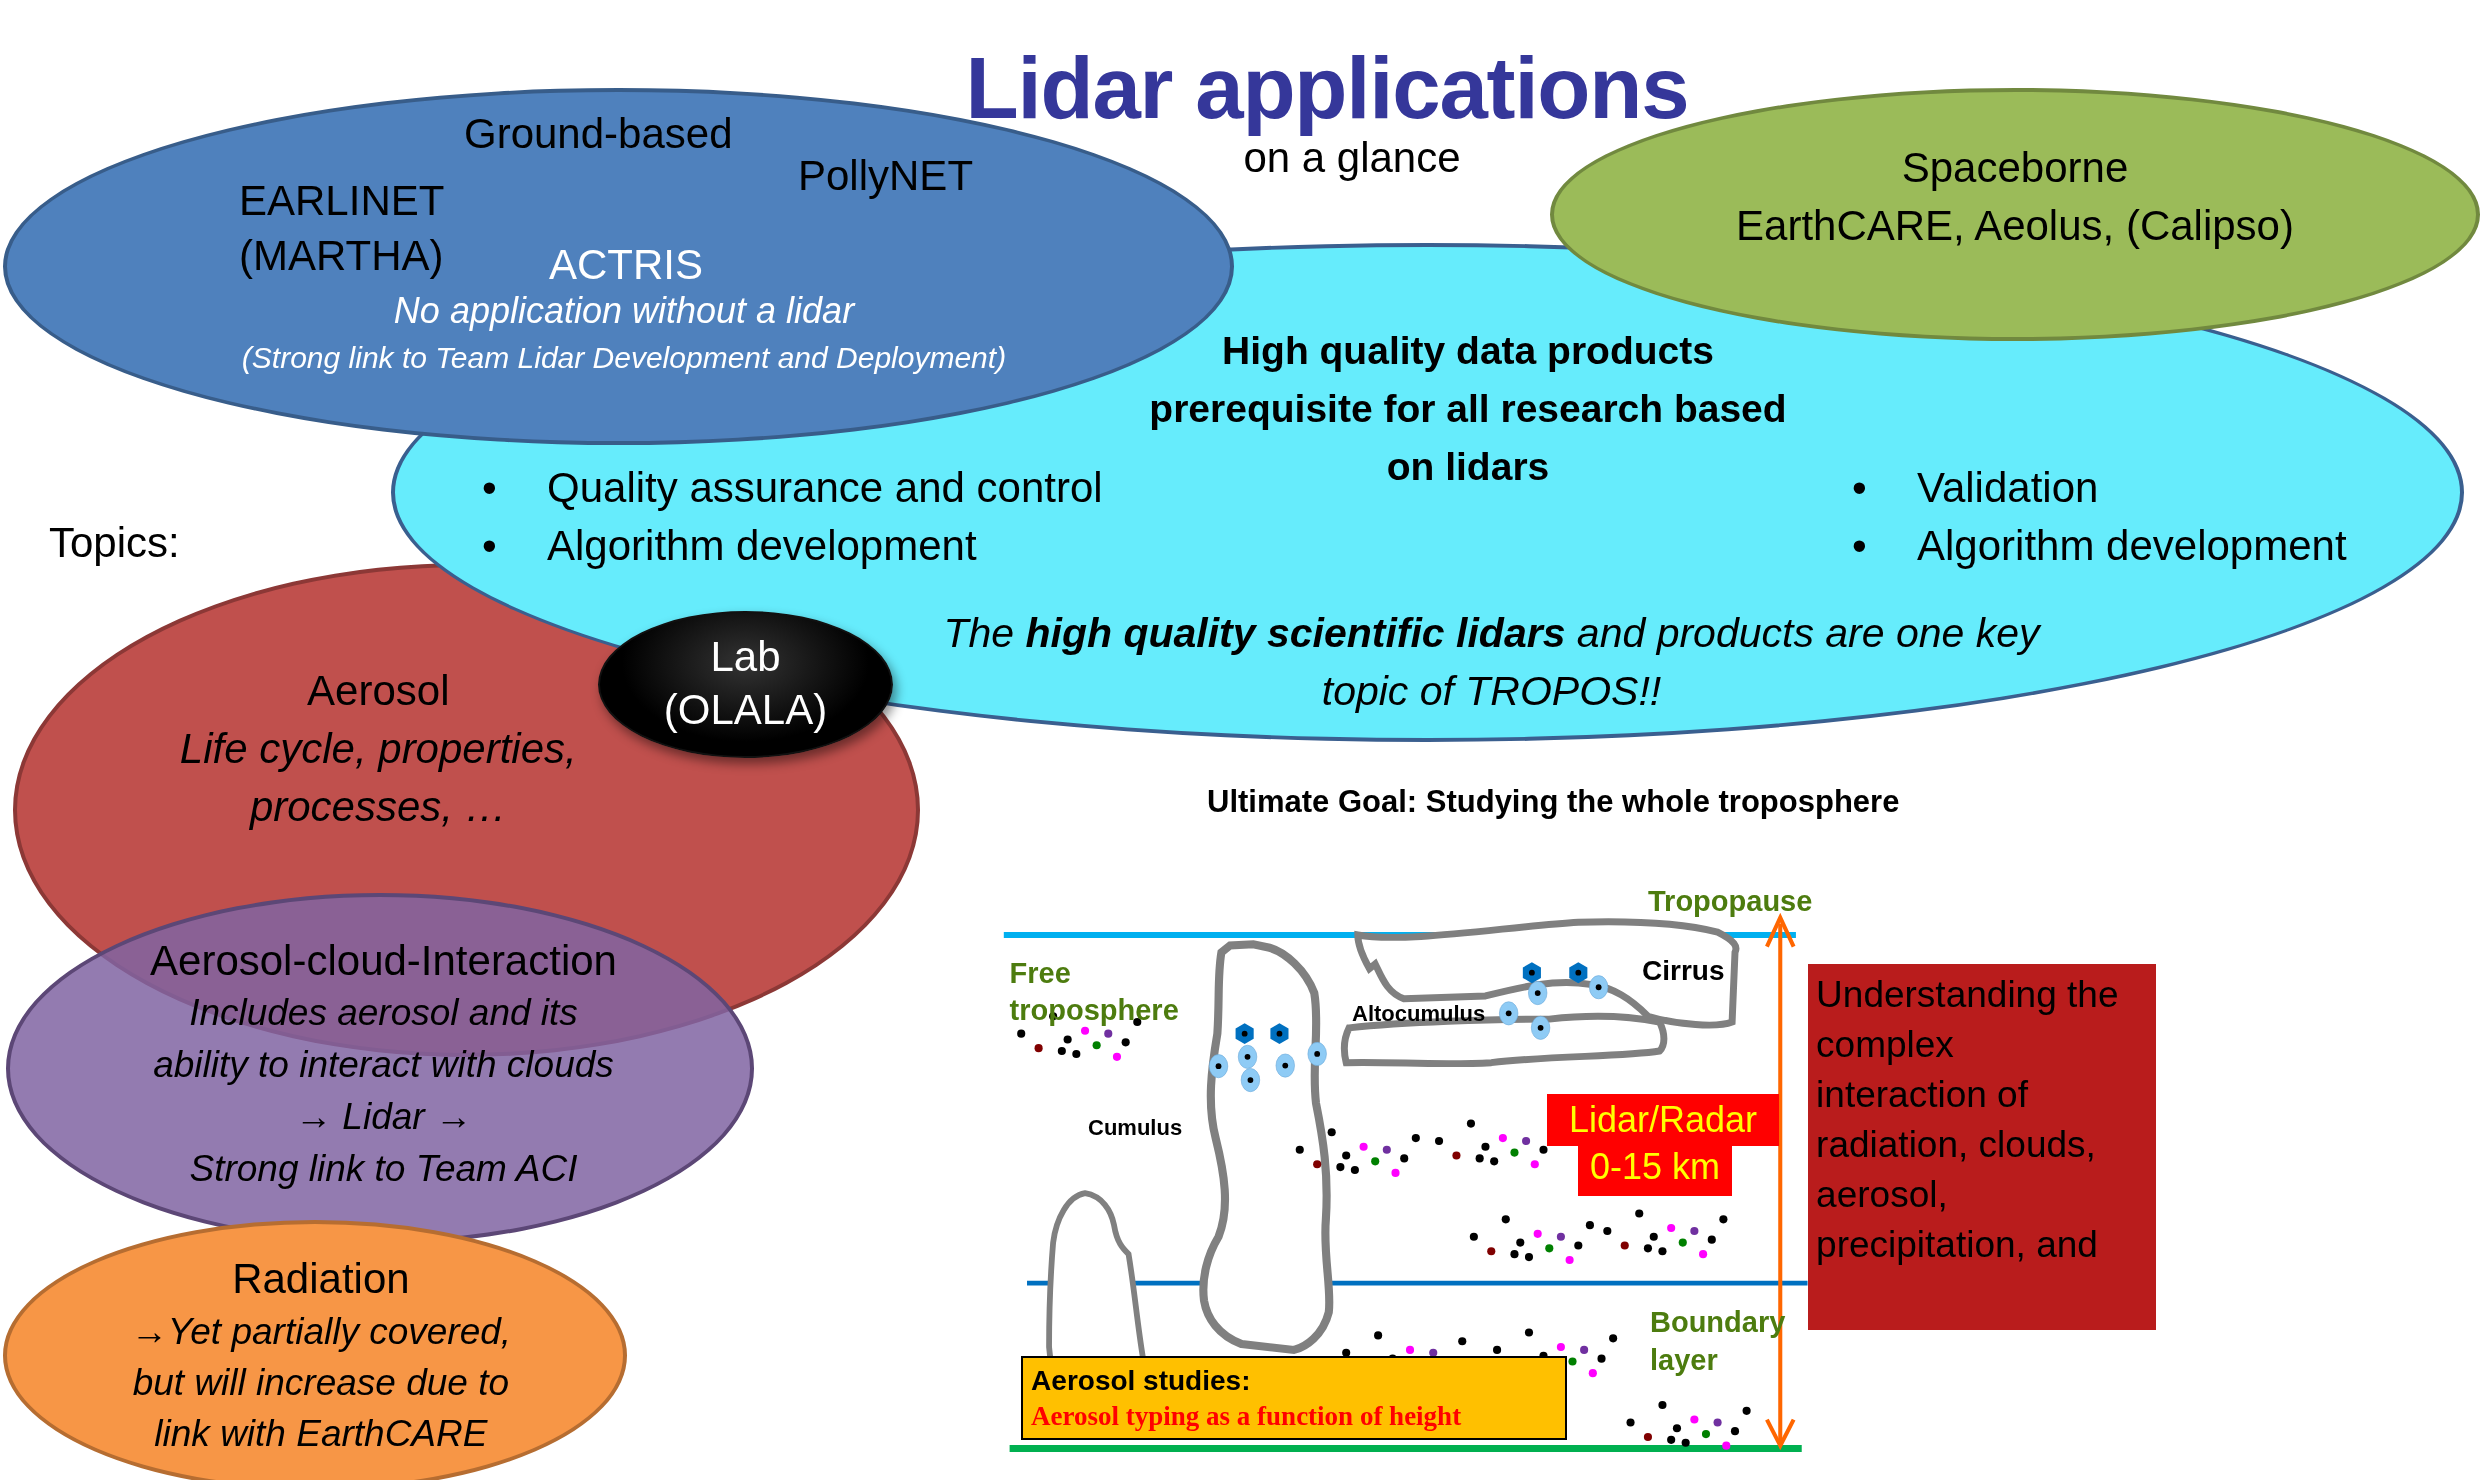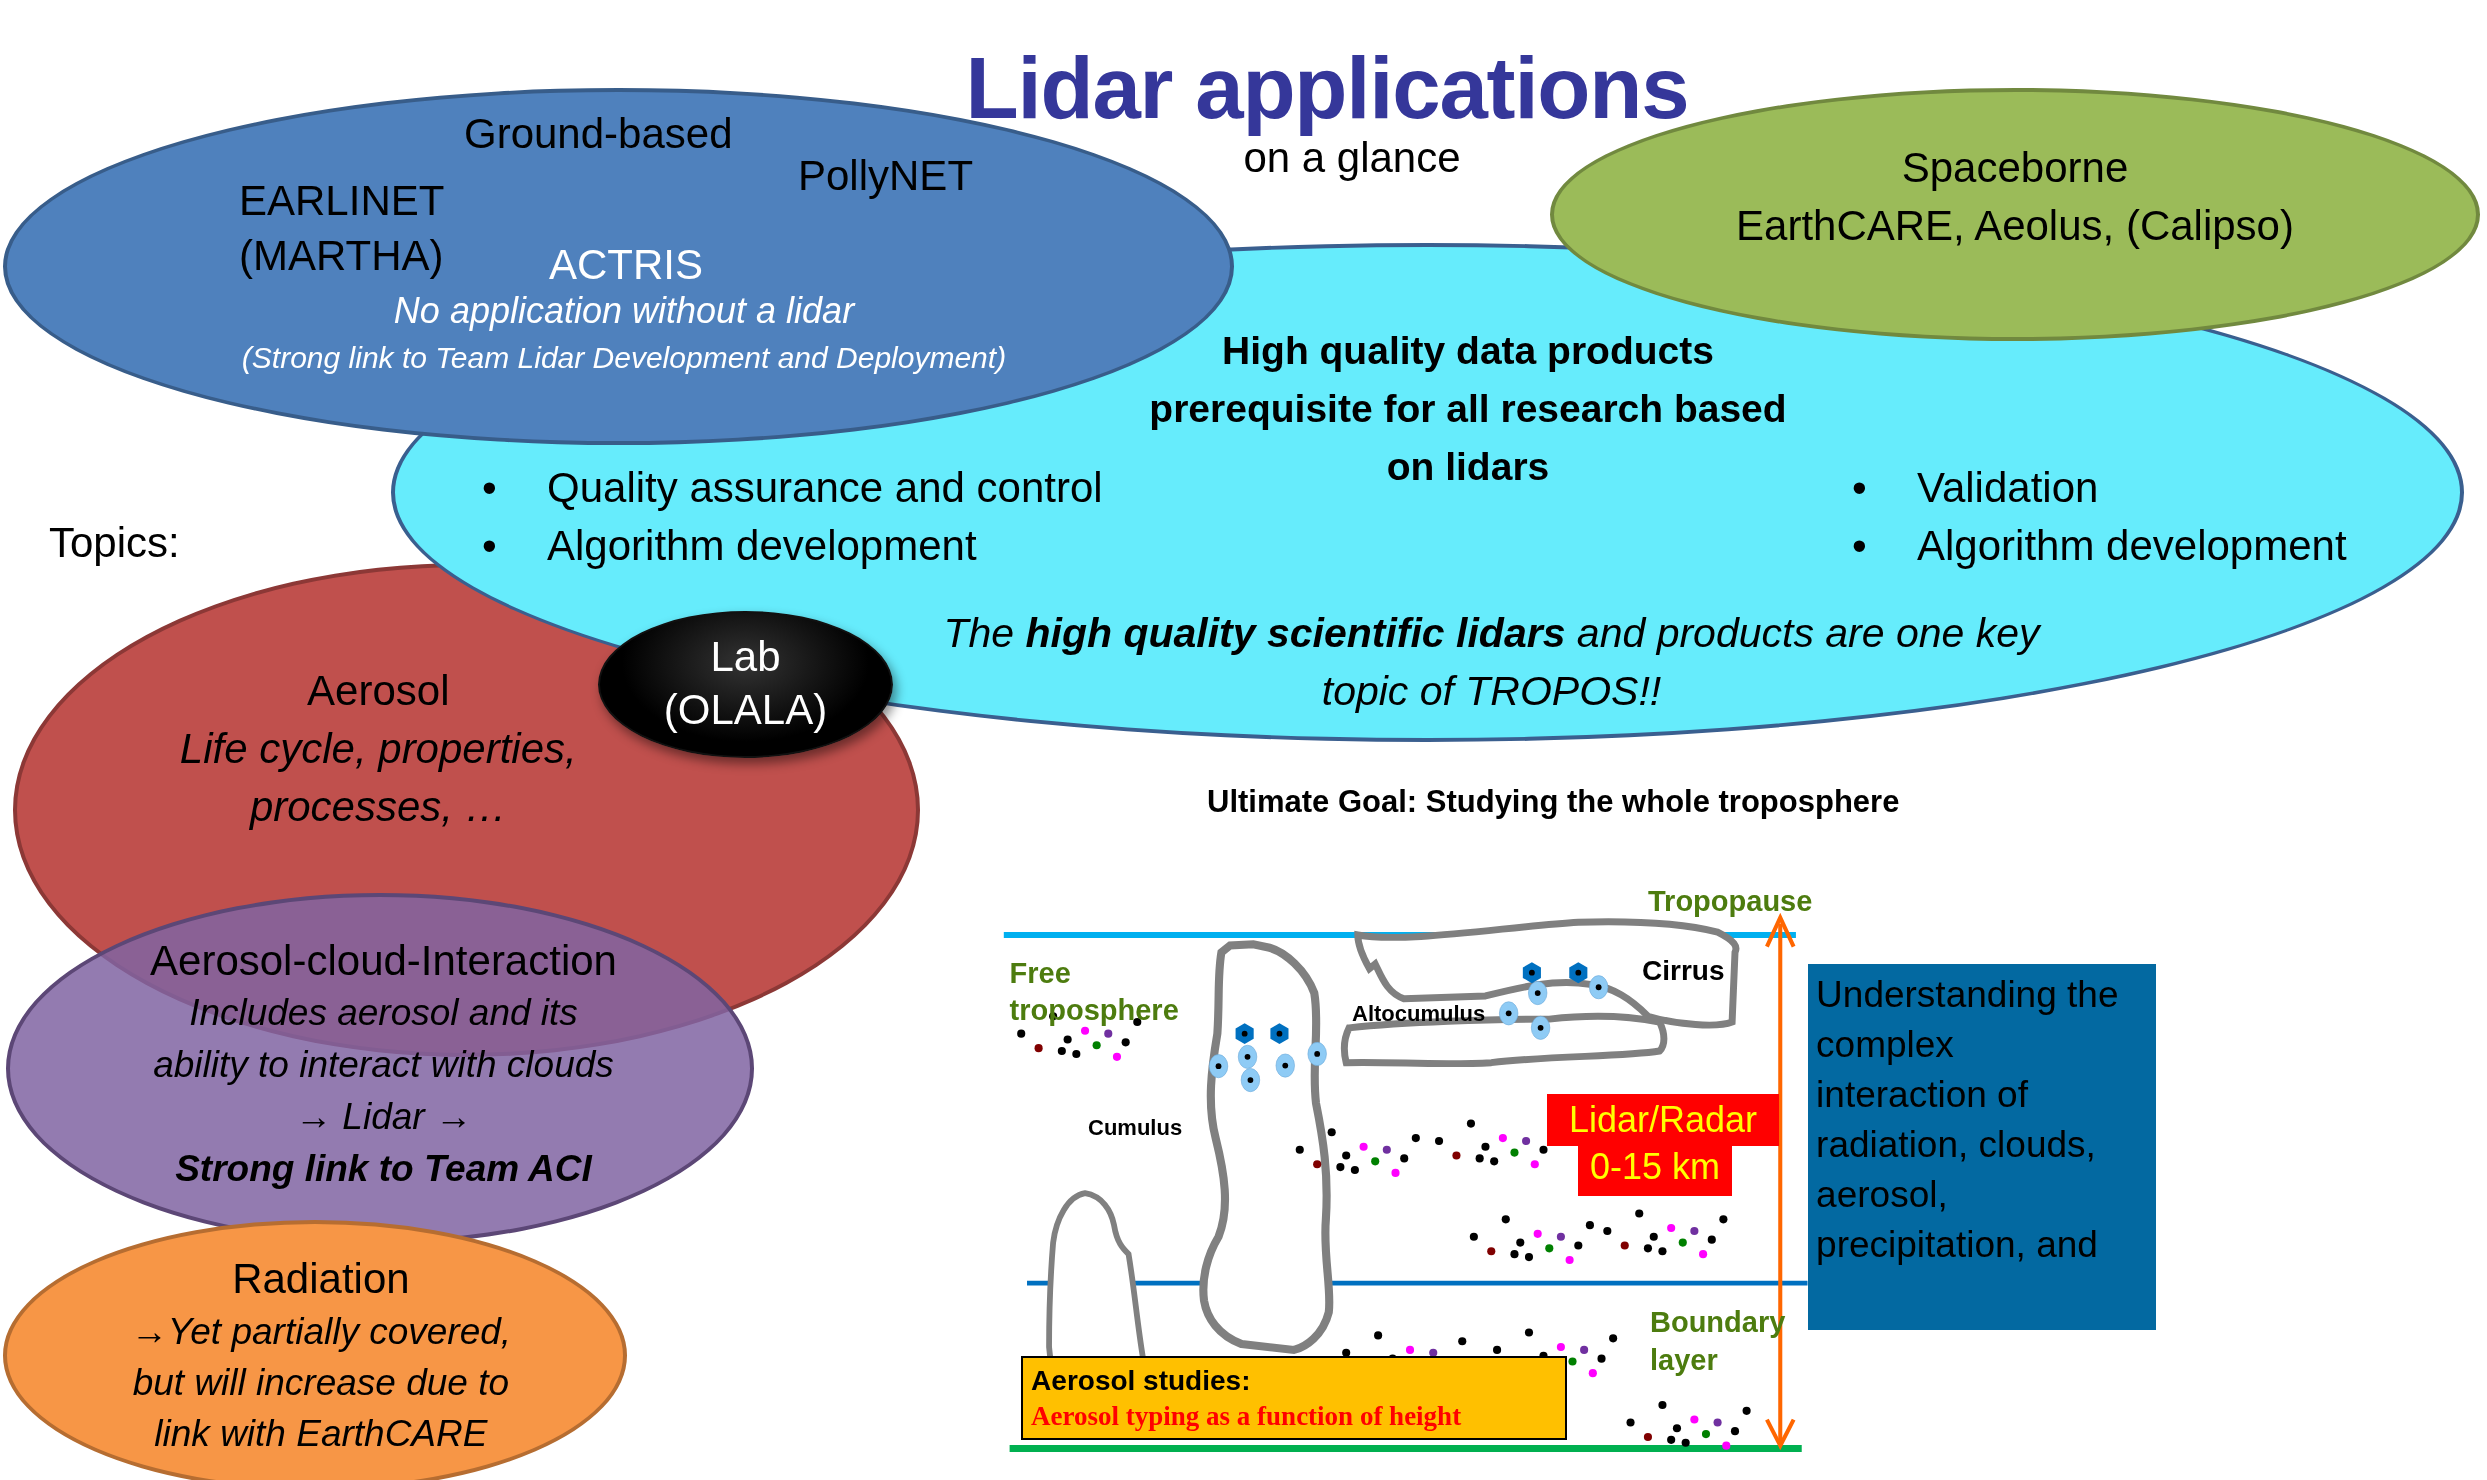--- a/index.html
+++ b/index.html
@@ -24,21 +24,21 @@
   .white { color:#fff; }
   .bold { font-weight:bold; }
 
   .z9 { z-index:9; }
 
   
   #diagram { position:absolute; left:998px; top:778px; width:1474px; height:697px; z-index:9; }
   #diagram svg { position:absolute; left:0; top:0; }
   .box-orange { position:absolute; background:#ffc000; border:2.3px solid #000; box-sizing:border-box; }
   .lab-blue { color:#4d7c0f; font-weight:bold; }
-  .under-box { position:absolute; background:#0369a1; box-sizing:border-box; padding:5.8px 8.1px; font-size:37px; line-height:50px; color:#000; }
+  .under-box { position:absolute; background:#b91c1c; box-sizing:border-box; padding:5.8px 8.1px; font-size:37px; line-height:50px; color:#000; }
   .red-box { position:absolute; background:#ff0000; color:#ffff00; font-size:36px; text-align:center; }
   .serif-red { font-family:"Liberation Serif", serif; color:#ff0000; font-weight:bold; }
 </style>
 </head>
 <body>
 
 <div class="t title">Lidar applications</div>
 <div class="t subtitle">on a glance</div>
 
 <div class="ell" id="e-cyan"></div>
@@ -92,21 +92,21 @@
   <div class="f72" style="line-height:58px;">Aerosol</div>
   <div class="f72" style="font-style:italic;line-height:58px;">Life cycle, properties,</div>
   <div class="f72" style="font-style:italic;line-height:58px;">processes, …</div>
 </div>
 
 <div class="t z9 center" style="left:35px;top:935px;width:697px;">
   <div class="f72" style="line-height:52px;">Aerosol-cloud-Interaction</div>
   <div style="font-size:37px;font-style:italic;line-height:52px;">Includes aerosol and its</div>
   <div style="font-size:37px;font-style:italic;line-height:52px;">ability to interact with clouds</div>
   <div style="font-size:37px;font-style:italic;line-height:52px;">→  Lidar →</div>
-  <div style="font-size:37px;font-style:italic;line-height:52px;font-weight:bold;">Strong link to Team ACI</div>
+  <div style="font-size:37px;font-style:italic;line-height:52px;">Strong link to Team ACI</div>
 </div>
 
 <div class="t z9 center" style="left:2.9px;top:1251px;width:636px;z-index:10;">
   <div class="f72" style="line-height:55px;">Radiation</div>
   <div style="font-size:37px;font-style:italic;line-height:51px;">→Yet partially covered,</div>
   <div style="font-size:37px;font-style:italic;line-height:51px;">but will increase due to</div>
   <div style="font-size:37px;font-style:italic;line-height:51px;">link with EarthCARE</div>
 </div>
 
 <div id="diagram">

